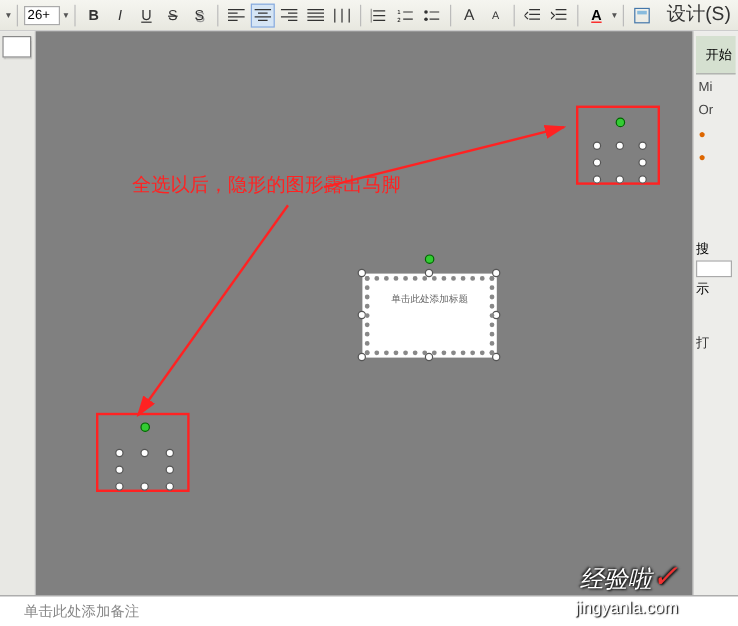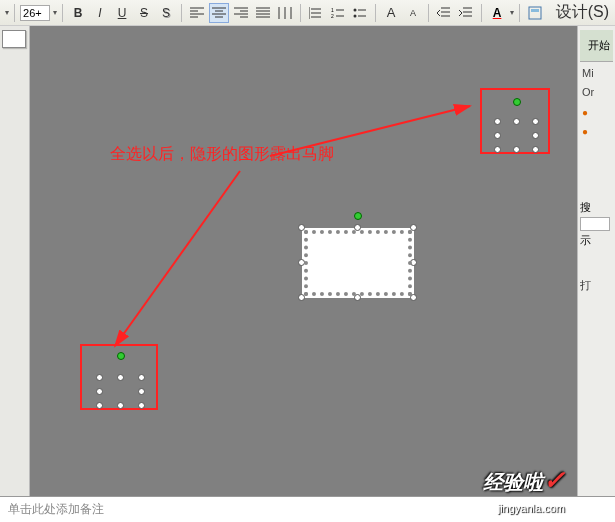--- a/index.html
+++ b/index.html
@@ -32,25 +32,25 @@
   .arrow-svg { position: absolute; pointer-events: none; }
   
   .right-panel { width: 38px; background: #ededea; border-left: 1px solid #bbb; padding: 4px 2px; font-size: 11px; overflow: hidden; }
   .rp-header { background: #d5e0d0; padding: 8px; border-bottom: 1px solid #aaa; margin-bottom: 4px; white-space: nowrap; }
   .rp-text { color: #444; margin: 4px 2px; white-space: nowrap; line-height: 1.4; }
   .rp-bullet { color: #d60; font-size: 10px; }
   .rp-search { margin-top: 60px; white-space: nowrap; }
   .rp-box { width: 30px; height: 14px; border: 1px solid #aaa; background: #fff; margin: 2px 0; }
   .rp-open { margin-top: 30px; color: #333; white-space: nowrap; }
   
-  .notes-bar { position: absolute; bottom: 0; left: 0; right: 0; height: 26px; background: #fff; border-top: 1px solid #999; padding: 4px 8px; color: #888; font-size: 12px; }
-  
-  .watermark { position: absolute; bottom: 26px; right: 50px; color: #fff; font-size: 20px; font-weight: bold; font-style: italic; text-shadow: 1px 1px 2px #000, -1px -1px 2px #000; }
+  .notes-bar { position: absolute; bottom: 0; left: 0; right: 0; height: 26px; background: #fff; border-top: 1px solid #999; padding: 4px 20px; color: #888; font-size: 12px; }
+  
+  .watermark { position: absolute; bottom: 26px; right: 50px; color: #fff; font-size: 20px; font-weight: normal; font-style: italic; text-shadow: 1px 1px 2px #000, -1px -1px 2px #000; }
   .watermark .check { color: #e33; font-size: 26px; }
-  .watermark-sub { position: absolute; bottom: 8px; right: 50px; color: #fff; font-size: 11px; text-shadow: 1px 1px 1px #000; }
+  .watermark-sub { position: absolute; bottom: 8px; right: 50px; color: #fff; font-size: 14px; text-shadow: 1px 1px 1px #000; }
 </style>
 </head>
 <body>
 
 <div class="toolbar">
   <span class="dropdown-arrow">▾</span>
   <div class="tb-sep"></div>
   <span class="font-size">26+</span>
   <span class="dropdown-arrow">▾</span>
   <div class="tb-sep"></div>
@@ -191,20 +191,21 @@
       <div class="rot-handle" style="left:52px;top:-16px"></div>
       <div class="handle" style="left:-4px;top:-4px"></div>
       <div class="handle" style="left:52px;top:-4px"></div>
       <div class="handle" style="left:108px;top:-4px"></div>
       <div class="handle" style="left:-4px;top:31px"></div>
       <div class="handle" style="left:108px;top:31px"></div>
       <div class="handle" style="left:-4px;top:66px"></div>
       <div class="handle" style="left:52px;top:66px"></div>
       <div class="handle" style="left:108px;top:66px"></div>
       <div class="tb-border"></div>
+      <div class="tb-inner">单击此处添加标题</div>
     </div>
 
   </div>
 
   <div class="right-panel">
     <div class="rp-header">开始</div>
     <div class="rp-text">Mi</div>
     <div class="rp-text">Or</div>
     <div class="rp-text"><span class="rp-bullet">●</span></div>
     <div class="rp-text"><span class="rp-bullet">●</span></div>

